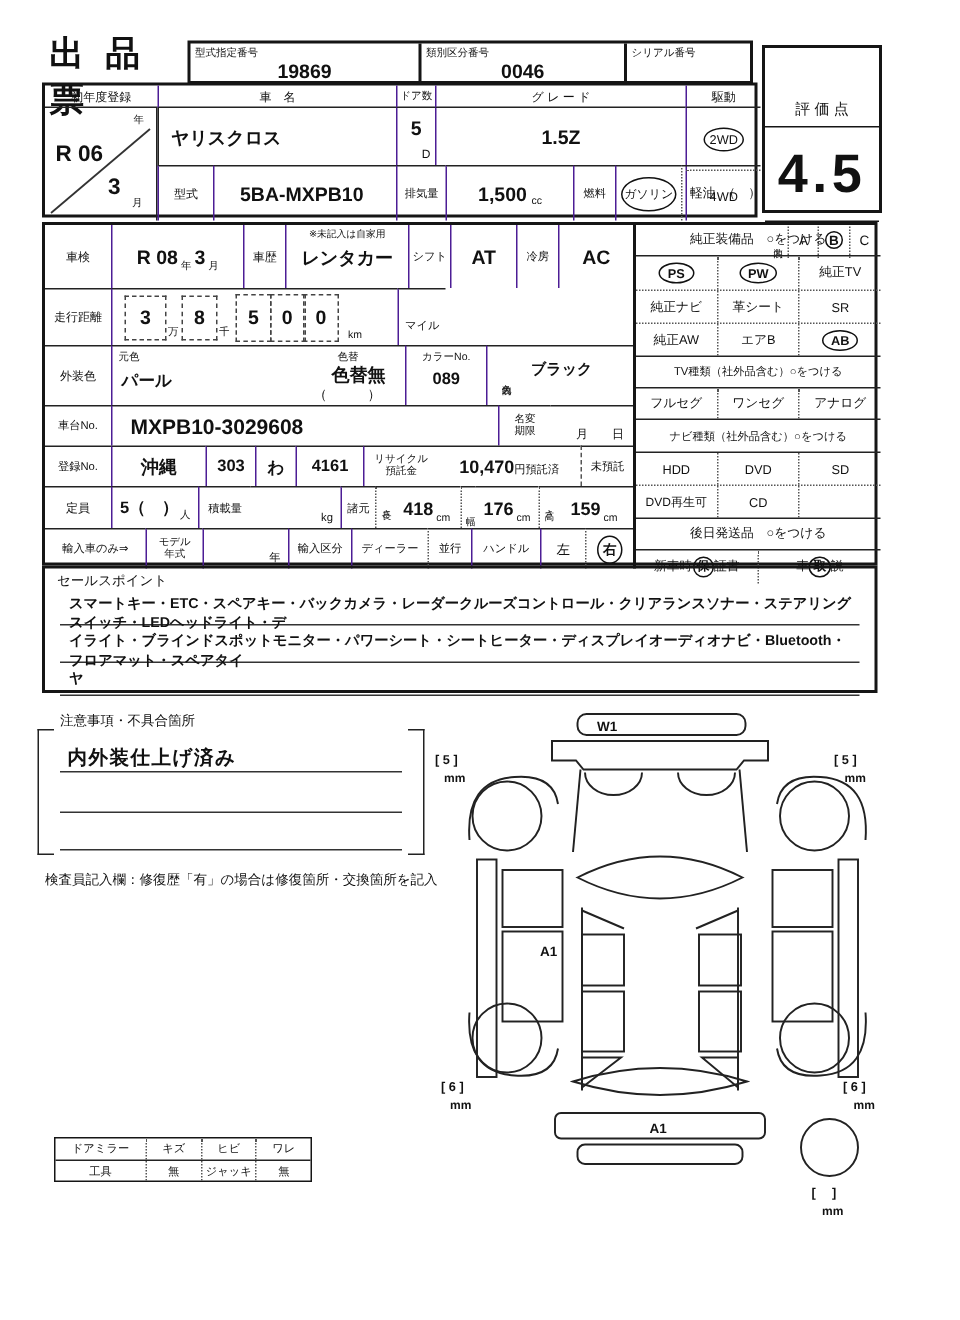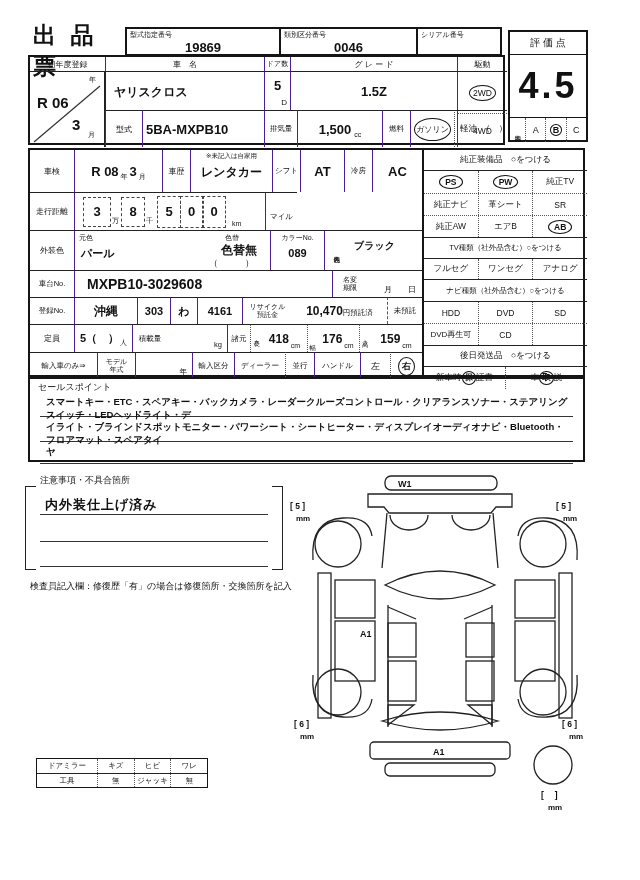--- a/index.html
+++ b/index.html
@@ -43,21 +43,21 @@
       <div class="sm" style="padding:1px 0 0 3px;">類別区分番号</div>
       <div class="fx v" style="flex:1;font-size:13px;">0046</div>
     </div>
     <div class="col bL2" style="flex:1;">
       <div class="sm" style="padding:1px 0 0 3px;">シリアル番号</div>
       <div class="fx v" style="flex:1;"></div>
     </div>
   </div>
 
   <div class="c bd2" style="left:508px;top:30px;width:80px;height:112px;">
-    <div class="fx" style="height:22px;border-bottom:1.5px solid #151515;font-size:10px;">評 価 点</div>
+    <div class="fx" style="height:22px;border-bottom:1.5px solid #151515;font-size:10px;margin-top:30px;">評 価 点</div>
     <div class="fx v" style="height:62px;font-size:36px;letter-spacing:3px;">4.5</div>
     <div style="height:24px;border-top:1.5px solid #151515;display:flex;">
       <div class="fx vert" style="width:15px;font-size:6.5px;border-right:1px dotted #555;">内装</div>
       <div class="fx" style="flex:1;font-size:9px;">A</div>
       <div class="fx dL" style="flex:1;">
           <span class="circ1 v" style="font-size:9px;">B</span>
         </div>
       <div class="fx dL" style="flex:1;font-size:9px;">C</div>
     </div>
   </div>
@@ -88,21 +88,21 @@
     </div>
 
     <div class="c fx v bL" style="left:260px;top:15px;width:167px;height:38px;font-size:13px;">1.5Z</div>
 
     <div class="c fx bL" style="left:427px;top:15px;width:50px;height:42px;border-bottom:1px dotted #555;">
       <span class="circ" style="font-size:8.5px;padding:2px 3px;">2WD</span>
     </div>
     <div class="c fx bL" style="left:427px;top:57px;width:50px;height:33px;font-size:8.5px;">4WD</div>
 
     <div class="c fx lbl bT bL" style="left:75px;top:53px;width:37px;height:37px;">型式</div>
-    <div class="c v bT bL" style="left:112px;top:53px;width:122px;height:37px;font-size:13px;padding:11px 0 0 3px;">5BA-MXPB10</div>
+    <div class="c v bT bL" style="left:112px;top:53px;width:122px;height:37px;font-size:13px;padding:11px 0 0 17px;">5BA-MXPB10</div>
     <div class="c fx lbl bT bL" style="left:234px;top:53px;width:33px;height:37px;font-size:7.5px;">排気量</div>
     <div class="c fx bT bL" style="left:267px;top:53px;width:85px;height:37px;">
       <span class="v" style="font-size:13px;">1,500</span>
       <span class="sm" style="margin:10px 0 0 3px;">cc</span>
     </div>
     <div class="c fx lbl bT bL" style="left:352px;top:53px;width:28px;height:37px;font-size:7.5px;">燃料</div>
     <div class="c fx bT bL" style="left:380px;top:53px;width:44px;height:37px;">
       <span class="circ" style="font-size:8px;padding:5px 1px;">ガソリン</span>
     </div>
     <div class="c fx bT" style="left:424px;top:53px;width:28px;height:37px;font-size:8.5px;border-left:1px dotted #555;">軽油</div>

